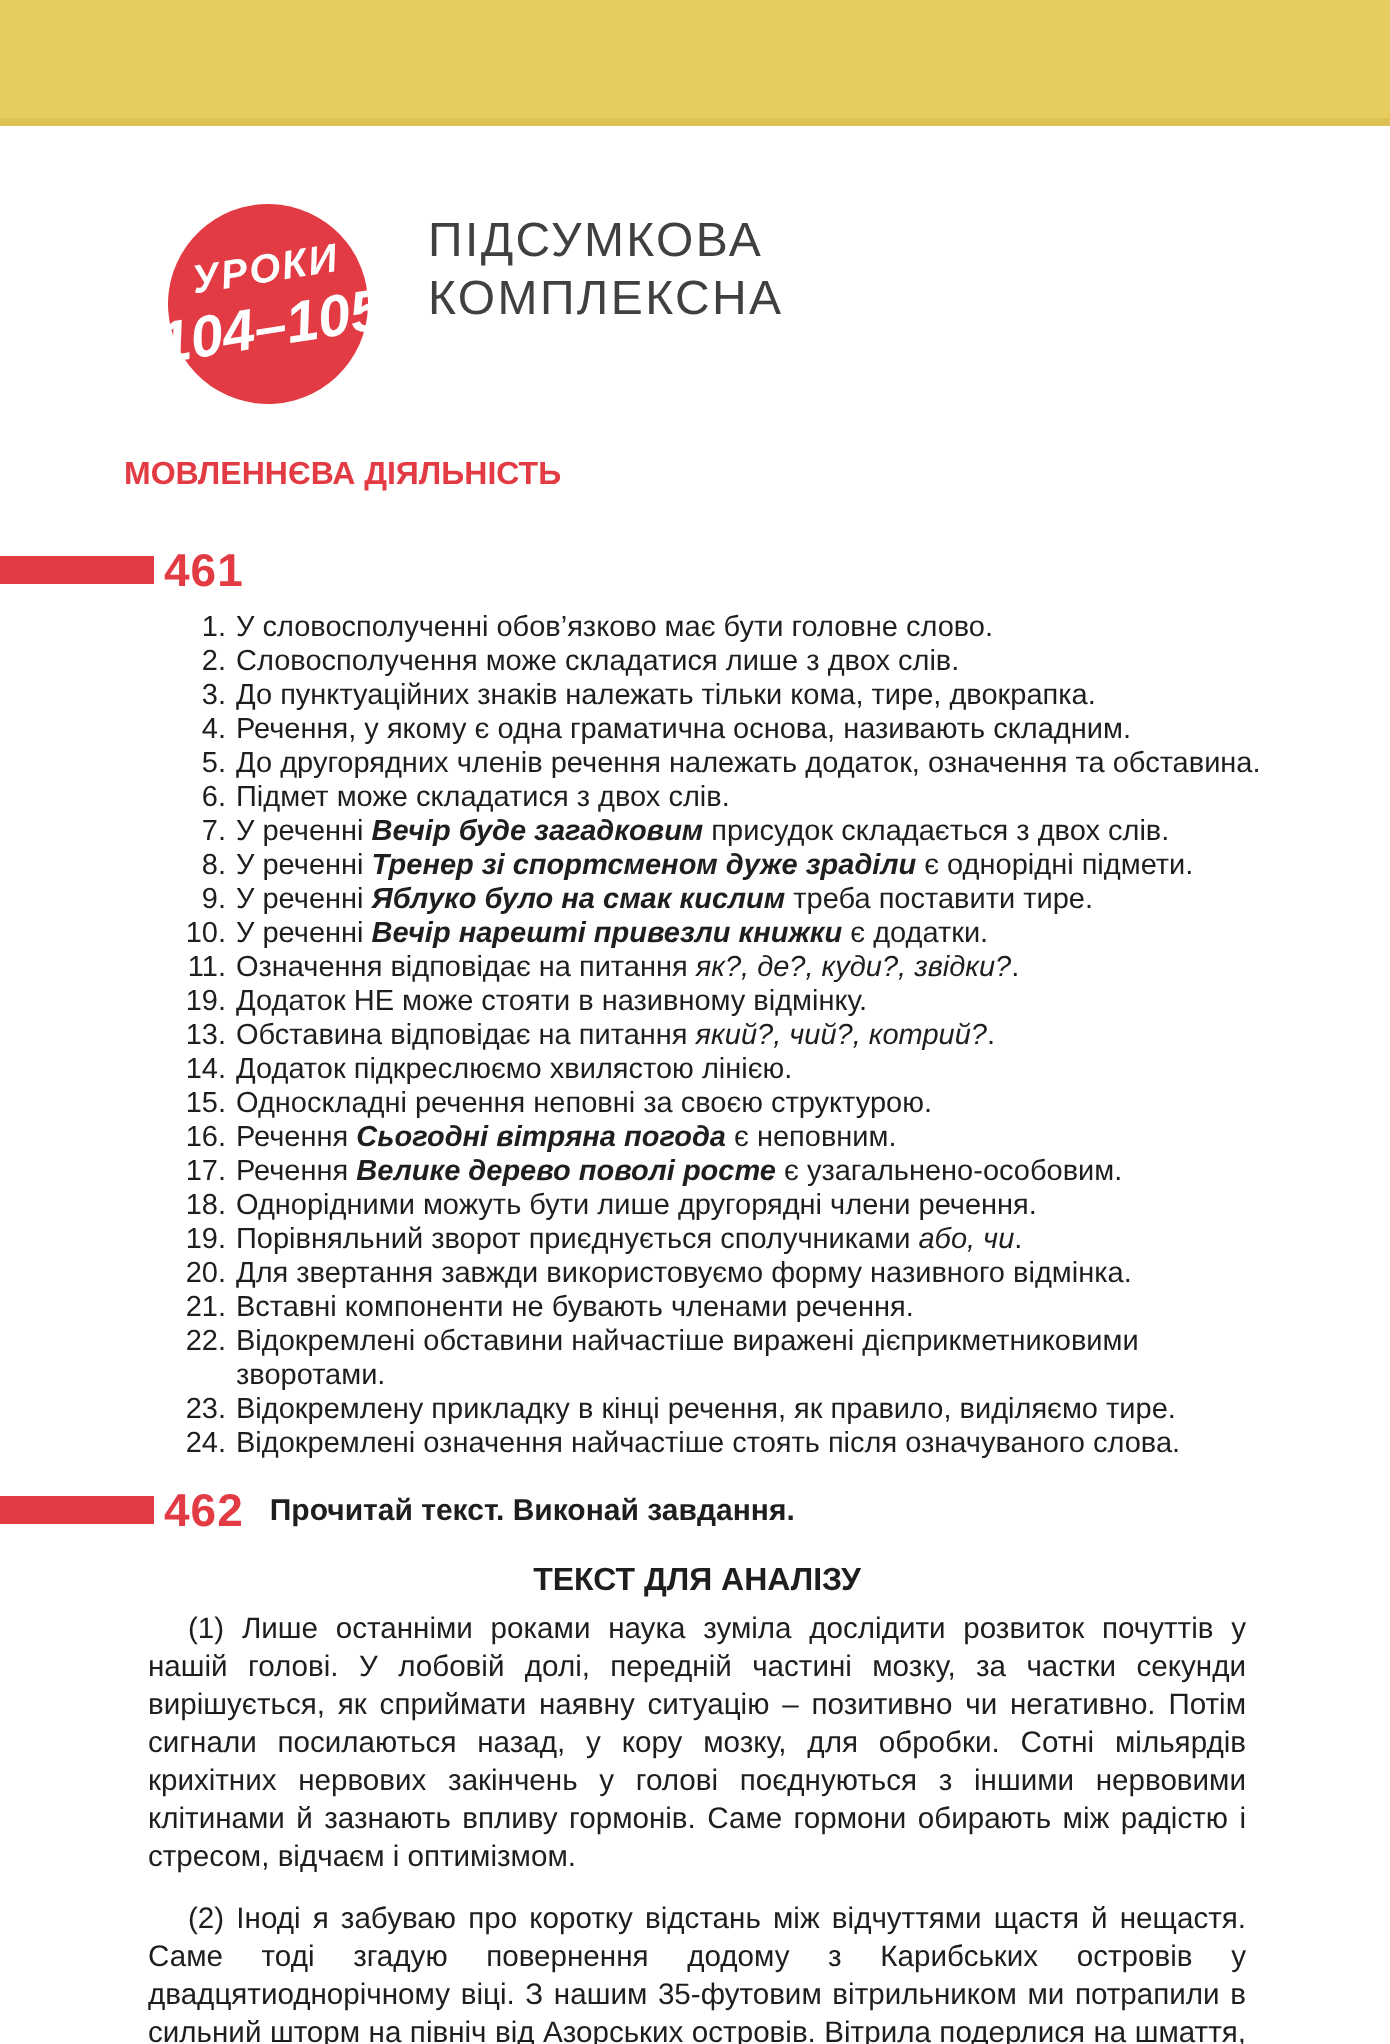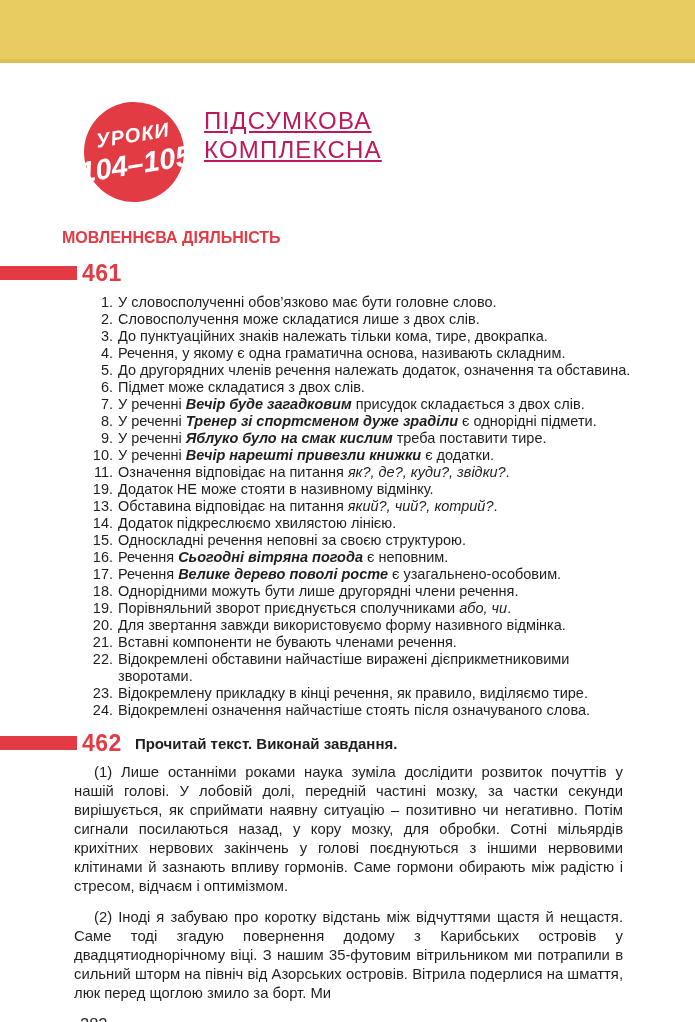--- a/index.html
+++ b/index.html
@@ -28,33 +28,33 @@
   }
   .badge-line1 {
     color:#fff; font-size:20px; font-weight:bold; font-style:italic;
     letter-spacing:1px; transform:rotate(-5deg); white-space:nowrap;
   }
   .badge-line2 {
     color:#fff; font-size:29px; font-weight:bold; font-style:italic;
     margin-top:1px; transform:rotate(-5deg); white-space:nowrap;
   }
   .title {
-    position:absolute; left:204px; top:106px;
+    position:absolute; left:214px; top:106px;
     font-size:24px; line-height:29px;
-    letter-spacing:1.2px; color:#be185d;text-decoration:underline;
+    letter-spacing:1.2px; color:#404040;
   }
   .content {
     position:absolute; left:62px; top:228px; width:573px;
   }
   .section-heading {
     color:#e23b44;
     font-weight:bold; font-size:16px; line-height:19px;
   }
   .ex-head {
-    position:relative; margin-top:12px; height:28px;
+    position:relative; margin-top:24px; height:28px;
     display:flex; align-items:center;
   }
   .ex-head.second { margin-top:10px; }
   .ex-tab {
     position:absolute; left:-62px; top:7px;
     width:77px; height:14px; background:#e23b44;
   }
   .ex-num {
     color:#e23b44; font-size:23px; font-weight:bold;
     margin-left:20px; letter-spacing:0.5px;
@@ -202,20 +202,21 @@
         <span class="stmt-text"><span>Відокремлені означення найчастіше стоять після означуваного слова.</span></span>
       </div>
     </div>
 
   <div class="ex-head second">
     <span class="ex-tab"></span>
     <span class="ex-num">462</span>
     <span class="ex-task">Прочитай текст. Виконай завдання.</span>
   </div>
 
+  <div class="analysis-heading">ТЕКСТ ДЛЯ АНАЛІЗУ</div>
 
   <div class="analysis">
       <p class="first">(1) Лише останніми роками наука зуміла дослідити розвиток почуттів у нашій голові. У лобовій долі, передній частині мозку, за частки секунди вирішується, як сприймати наявну ситуацію – позитивно чи негативно. Потім сигнали посилаються назад, у кору мозку, для обробки. Сотні мільярдів крихітних нервових закінчень у голові поєднуються з іншими нервовими клітинами й зазнають впливу гормонів. Саме гормони обирають між радістю і стресом, відчаєм і оптимізмом.</p>
       <p>(2) Іноді я забуваю про коротку відстань між відчуттями щастя й нещастя. Саме тоді згадую повернення додому з Карибських островів у двадцятиоднорічному віці. З нашим 35-футовим вітрильником ми потрапили в сильний шторм на північ від Азорських островів. Вітрила подерлися на шмаття, люк перед щоглою змило за борт. Ми</p>
     </div>
 
   <div class="page-number">282</div>
 
 </div>
 

